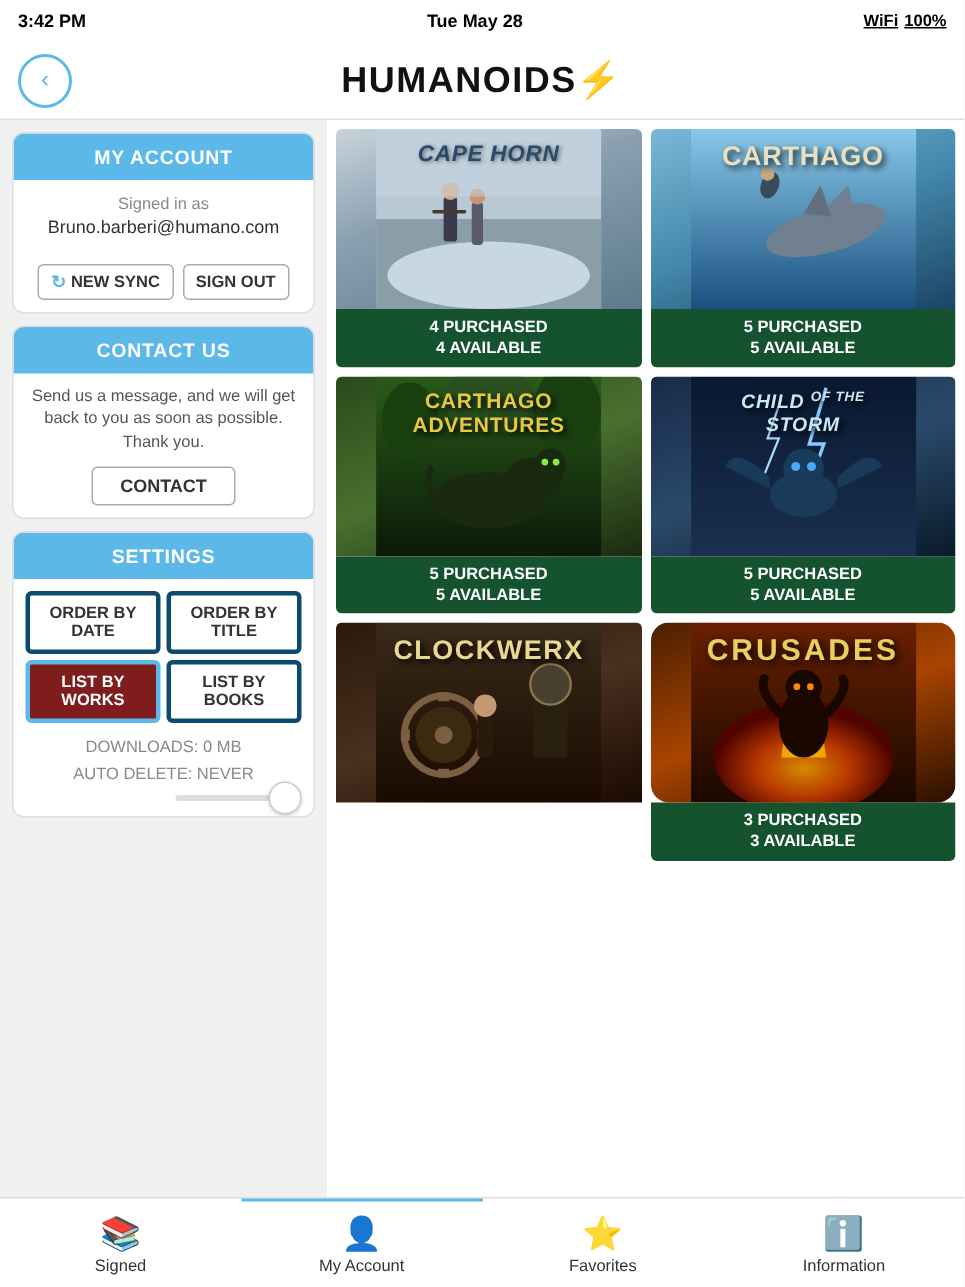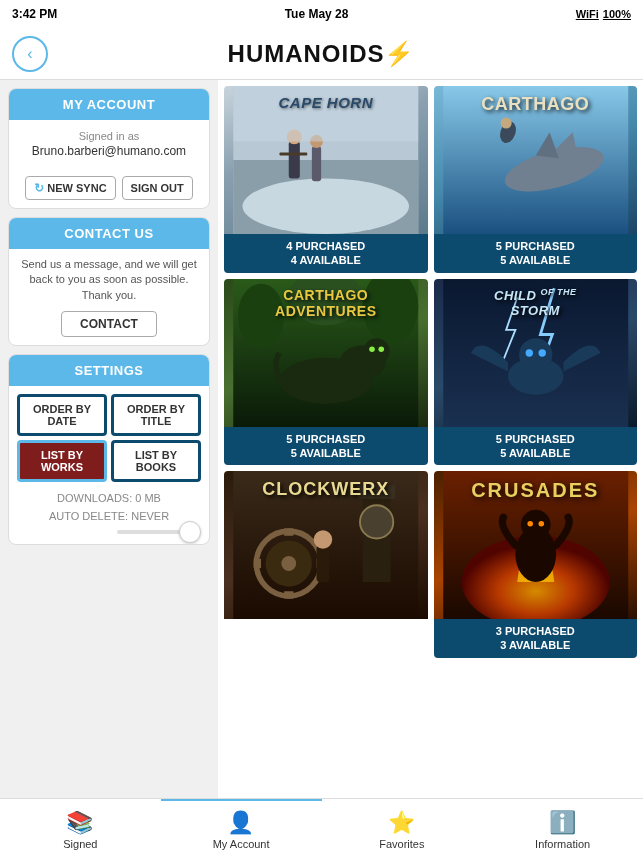--- a/index.html
+++ b/index.html
@@ -230,21 +230,21 @@
 
     .comic-item {
       border-radius: 4px;
       overflow: hidden;
       cursor: pointer;
       position: relative;
     }
 
     .comic-cover {
       width: 100%;
-      height: 148px;
+      height: 120px;
       position: relative;
       overflow: hidden;
     }
 
     
     .cover-cape-horn {
       background: linear-gradient(160deg, #c8d4dc 0%, #8aa0b0 40%, #5c7a8c 100%);
     }
     .cover-carthago {
       background: linear-gradient(160deg, #7ab8d8 0%, #4488aa 50%, #1a4466 100%);
@@ -253,20 +253,21 @@
       background: linear-gradient(160deg, #2a4a1a 0%, #4a7030 50%, #1a2a10 100%);
     }
     .cover-child-storm {
       background: linear-gradient(160deg, #1a2a4a 0%, #2a4a6a 50%, #0a1a2a 100%);
     }
     .cover-clockwerx {
       background: linear-gradient(160deg, #2a1a0a 0%, #4a3020 50%, #1a0a00 100%);
     }
     .cover-crusades {
       background: linear-gradient(160deg, #4a2000 0%, #aa4400 50%, #2a1000 100%);
+      border-radius: 12px;
     }
 
     .comic-title-overlay {
       position: absolute;
       top: 8px;
       left: 0;
       right: 0;
       text-align: center;
       padding: 0 4px;
     }
@@ -288,21 +289,21 @@
 
     
     .cover-svg {
       width: 100%;
       height: 100%;
       position: absolute;
       top: 0; left: 0;
     }
 
     .comic-badge {
-      background: #0c4a6e;
+      background: #14532d;
       color: white;
       text-align: center;
       padding: 5px 4px;
       font-size: 11px;
       font-weight: 600;
       line-height: 1.3;
     }
 
     
     .bottom-nav {

